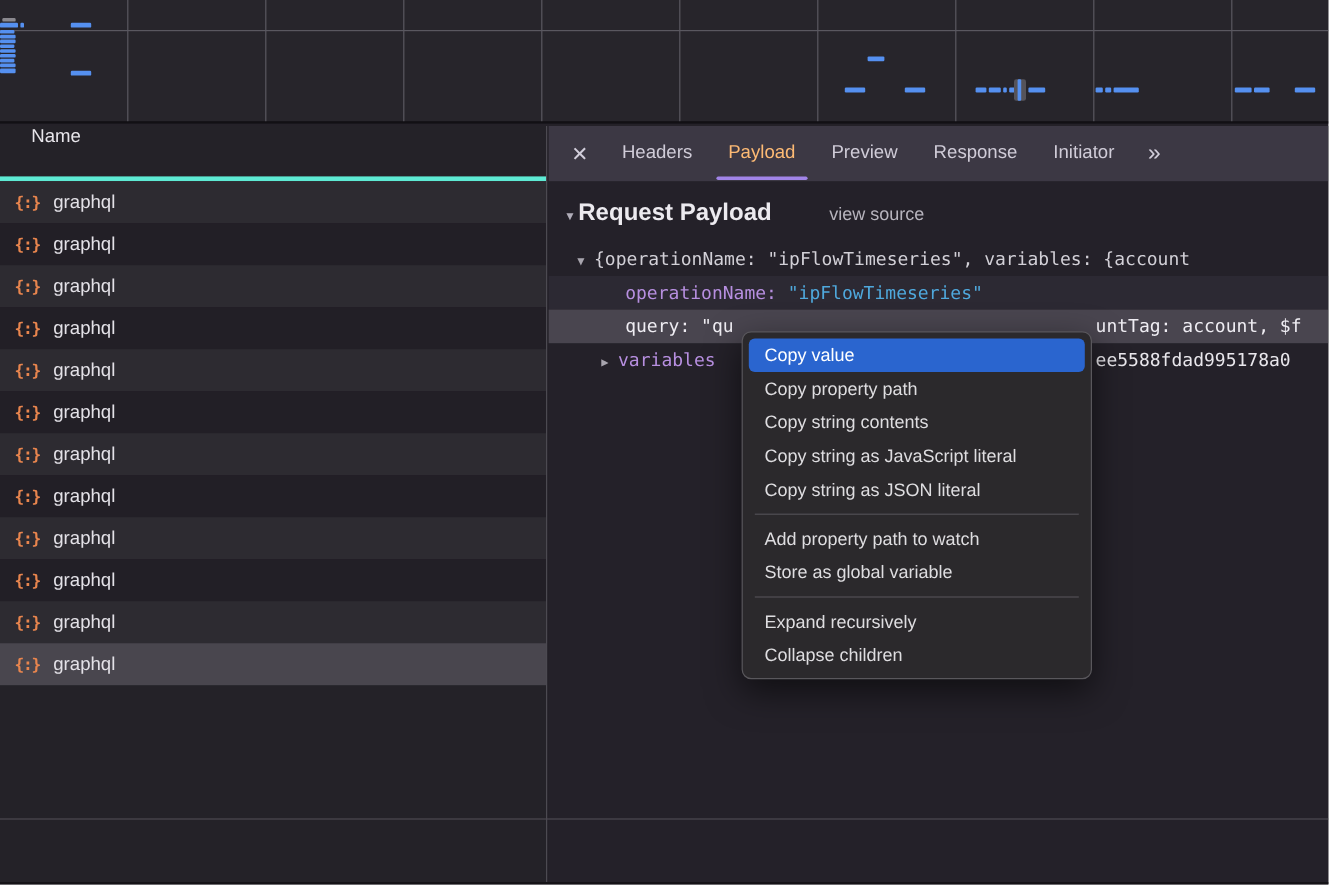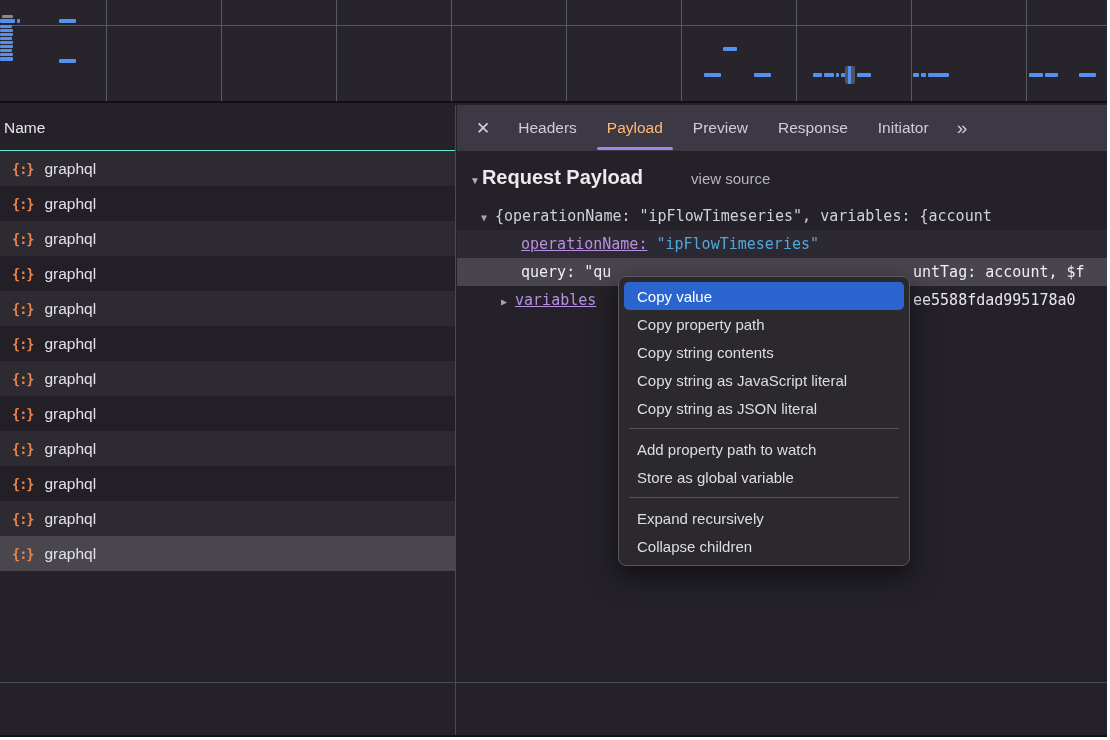--- a/index.html
+++ b/index.html
@@ -10,21 +10,21 @@
   .overview { position:absolute; left:0; top:0; width:100%; height:103px; background:#27252b; border-bottom:2px solid #121014; }
   .gridv { position:absolute; top:0; bottom:0; width:1px; background:#5a5860; }
   .gridh { position:absolute; left:0; right:0; height:1px; background:#5a5860; }
   .ov-bar { position:absolute; border-radius:1px; background:#5590f0; }
   .ov-bar.g { background:#8a888e; }
   .ov-bar.m { background:#55535a; border-radius:2px; }
   .ov-bar.ml { background:#5590f0; }
 
   
   .left-panel { position:absolute; left:0; top:105px; width:456px; bottom:0; background:#242228; border-right:1px solid #4c4a51; }
-  .list-header { height:46px; border-bottom:1px solid #5eead4; display:flex; align-items:center; padding-left:4px; color:#e8e6eb; font-size:15.5px; }
+  .list-header { height:46px; border-bottom:4px solid #5eead4; display:flex; padding-left:26px; color:#e8e6eb; font-size:15.5px; }
   .req-row { height:35px; display:flex; align-items:center; padding-left:12px; gap:11px; font-size:15.5px; color:#e3e1e7; }
   .req-row.odd { background:#2d2b31; }
   .req-row.even { background:#221f26; }
   .req-row.selected { background:#49464e; }
   .json-icon { color:#e8854e; font-weight:bold; font-family:"DejaVu Sans Mono",monospace; font-size:13.5px; letter-spacing:-1px; }
 
   .bottom-divider { position:absolute; left:0; right:0; top:682px; height:1px; background:#4c4a51; z-index:5; }
 
   
   .right-panel { position:absolute; left:457px; top:105px; right:0; bottom:0; background:#242129; overflow:hidden; }
@@ -41,21 +41,21 @@
   .section-title { color:#eceaef; font-weight:bold; font-size:20px; }
   .view-source { color:#b7b4bd; font-size:15px; margin-left:48px;text-align:center; }
 
   .tree { margin-top:9px; }
   .tree-row { height:28px; line-height:28px; white-space:nowrap; position:relative; }
   .tree-row .tri { font-size:10px; color:#a8a5ae; margin-right:8px; }
   .row-preview { padding-left:24px; color:#d2d0d7; }
   .row-op { padding-left:64px; background:#2c2933; }
   .row-query { padding-left:64px; background:#49454f; color:#efedf3; }
   .row-vars { padding-left:44px; }
-  .key { color:#b78fe0;text-decoration:underline; }
+  .key { color:#b78fe0; }
   .val-str { color:#4fa8dc; }
   .right-frag { position:absolute; left:456px; top:0; }
   .row-vars .right-frag { color:#e9e7ec; }
 
   
   .context-menu { position:absolute; left:618px; top:276px; width:292px; background:#2b292c; border:1px solid #59575c; border-radius:8px; padding:5px 0; box-shadow:0 10px 28px rgba(0,0,0,.55); z-index:10; }
   .menu-item { height:28px; line-height:29px; margin:0 5px; padding-left:13px; border-radius:5px; color:#dedde0; font-size:15px; cursor:default; white-space:nowrap; }
   .menu-item.highlighted { background:#2a65cf; color:#ffffff; }
   .menu-sep { height:1px; background:#524f55; margin:6px 10px; }
 </style>

